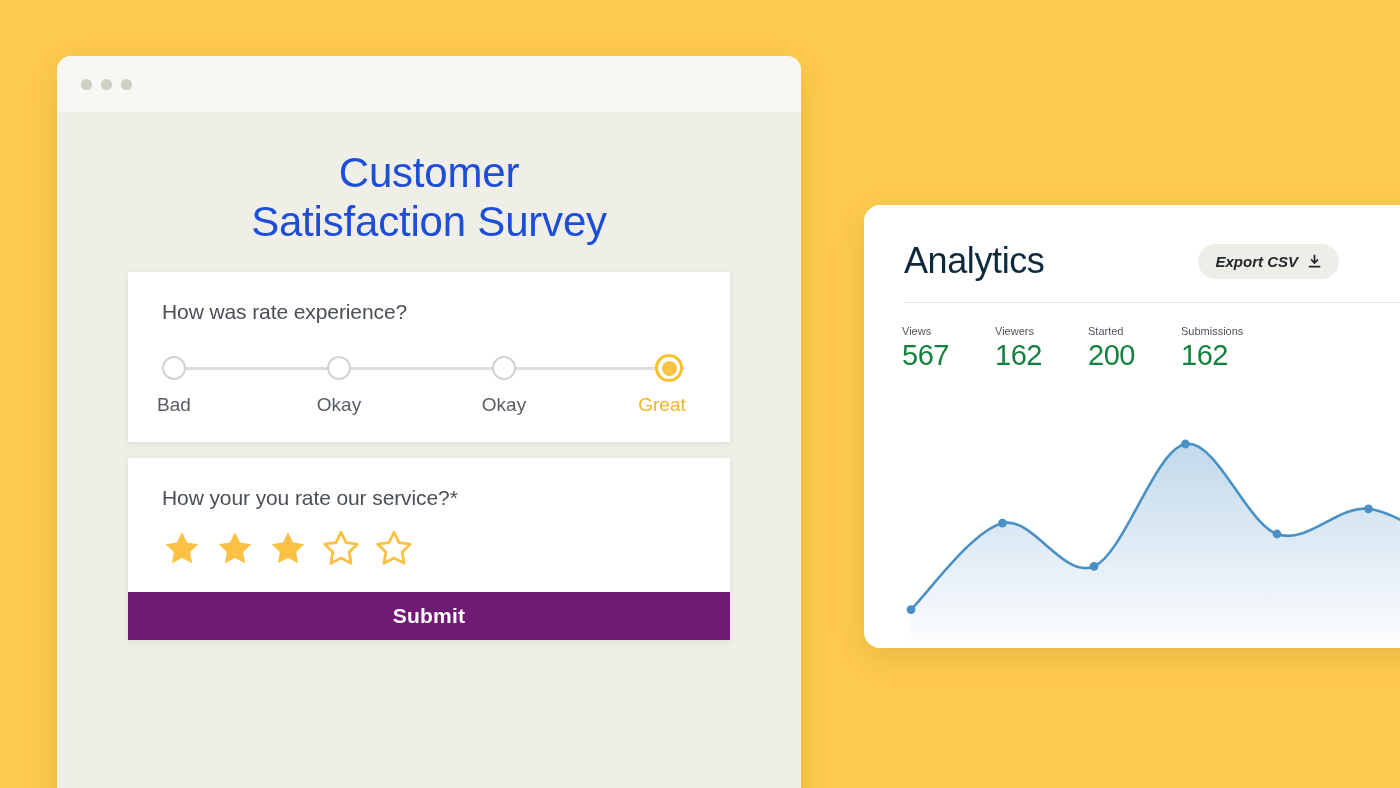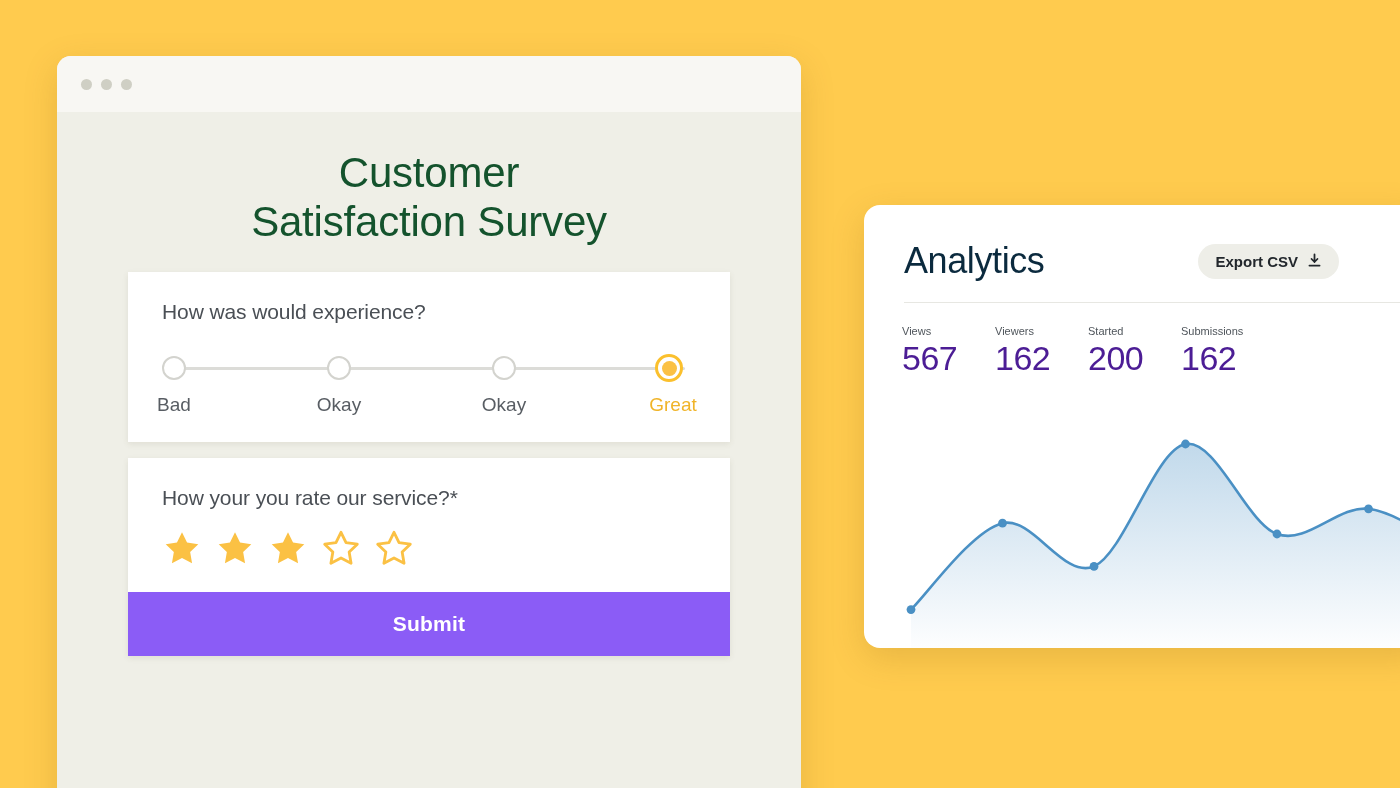--- a/index.html
+++ b/index.html
@@ -18,21 +18,21 @@
     overflow:hidden;
   }
   #survey-titlebar{
     height:56px;background:#F8F7F3;
     display:flex;align-items:center;padding-left:24px;gap:9px;
   }
   .win-dot{width:11px;height:11px;border-radius:50%;background:#CFCFC4;}
 
   #survey-body{padding:0 71px;}
   #survey-title{
-    text-align:center;color:#14532d;
+    text-align:center;color:#1d4ed8;
     font-size:42px;line-height:49px;font-weight:400;
     letter-spacing:-.2px;
     padding:36px 0 26px;
   }
   #survey-title .l2{display:block;}
 
   .survey-card{
     background:#FFFFFF;
     box-shadow:0 2px 6px rgba(90,80,50,.10);
   }
@@ -67,54 +67,54 @@
     position:absolute;font-size:19px;color:#585D63;white-space:nowrap;
     transform:translateX(-50%);
   }
   .slider-label.active{color:#F0B429;}
 
   
   #star-row{display:flex;gap:13px;margin-top:18px;padding-bottom:24px;}
   .star{width:40px;height:40px;cursor:pointer;}
 
   #submit-button{
-    background:#8b5cf6;color:#FFFFFF;
+    background:#701a75;color:#FFFFFF;
     text-align:center;font-size:21px;font-weight:700;letter-spacing:.2px;
-    padding:20px 0;margin:0 -34px;cursor:pointer;
+    padding:12px 0;margin:0 -34px;cursor:pointer;
   }
 
   
   #analytics-card{
     position:absolute;left:864px;top:205px;width:560px;height:443px;
     background:#FFFFFF;border-radius:16px;
     box-shadow:0 10px 34px rgba(120,85,10,.18);
     overflow:hidden;
   }
   #analytics-head{
     display:flex;align-items:center;justify-content:flex-start;
     padding:35px 0 0 40px;gap:154px;
   }
   #analytics-title{
     color:#0B2A3E;font-size:36px;font-weight:400;letter-spacing:-.4px;
   }
   #export-csv-button{
-    display:flex;gap:9px;
+    display:flex;align-items:center;gap:9px;
     background:#EEEEE8;border-radius:20px;
-    padding:9px 17px;cursor:pointer;
+    padding:9px 17px;cursor:pointer;font-style:italic;
   }
   #export-csv-label{font-size:15px;font-weight:700;color:#22272C;}
 
   #analytics-divider{
     height:1px;background:#E7E7E2;margin:20px 0 0 40px;
   }
 
   #stats-row{display:flex;padding:22px 0 0 38px;}
   .stat{min-width:93px;}
   .stat-label{font-size:11px;color:#4F555B;margin-bottom:2px;}
-  .stat-value{font-size:34px;color:#4c1d95;letter-spacing:-.5px;}
+  .stat-value{font-size:29px;color:#15803d;letter-spacing:-.5px;}
 
   #chart-wrap{position:absolute;left:0;right:0;bottom:0;height:230px;}
   #chart-svg{display:block;width:100%;height:100%;}
 </style>
 </head>
 <body>
 
 <div id="survey-window">
 
   <div id="survey-titlebar">
@@ -124,35 +124,35 @@
   </div>
 
   <div id="survey-body">
 
     <div id="survey-title">
       <span>Customer</span>
       <span class="l2">Satisfaction Survey</span>
     </div>
 
     <div class="survey-card" id="card-experience">
-      <div class="q-label">How was would experience?</div>
+      <div class="q-label">How was rate experience?</div>
 
       <div id="experience-slider">
         <div id="slider-track"></div>
         <div class="slider-stop" style="left:0px"></div>
         <div class="slider-stop" style="left:165px"></div>
         <div class="slider-stop" style="left:330px"></div>
         <div class="slider-stop selected" style="left:493px"></div>
       </div>
 
       <div id="slider-labels">
         <span class="slider-label" style="left:12px">Bad</span>
         <span class="slider-label" style="left:177px">Okay</span>
         <span class="slider-label" style="left:342px">Okay</span>
-        <span class="slider-label active" style="left:511px">Great</span>
+        <span class="slider-label active" style="left:500px">Great</span>
       </div>
     </div>
 
     <div class="survey-card" id="card-rating">
       <div class="q-label">How your you rate our service?*</div>
 
       <div id="star-row">
         <svg class="star" viewBox="0 0 24 24">
           <path d="M12 2.6l3.02 6.12 6.75.98-4.88 4.76 1.15 6.72L12 17.99l-6.04 3.19 1.15-6.72L2.23 9.7l6.75-.98z" fill="#FBC144"></path>
           </svg>

